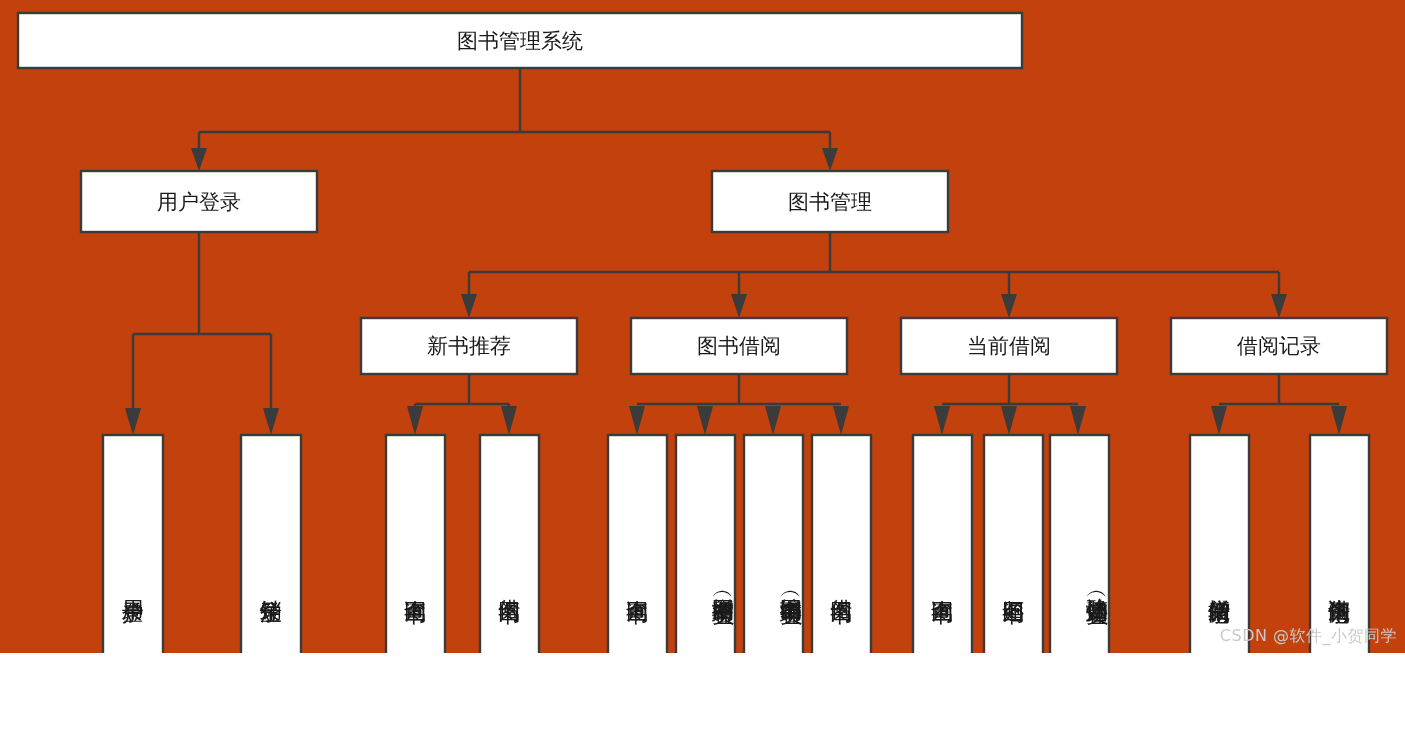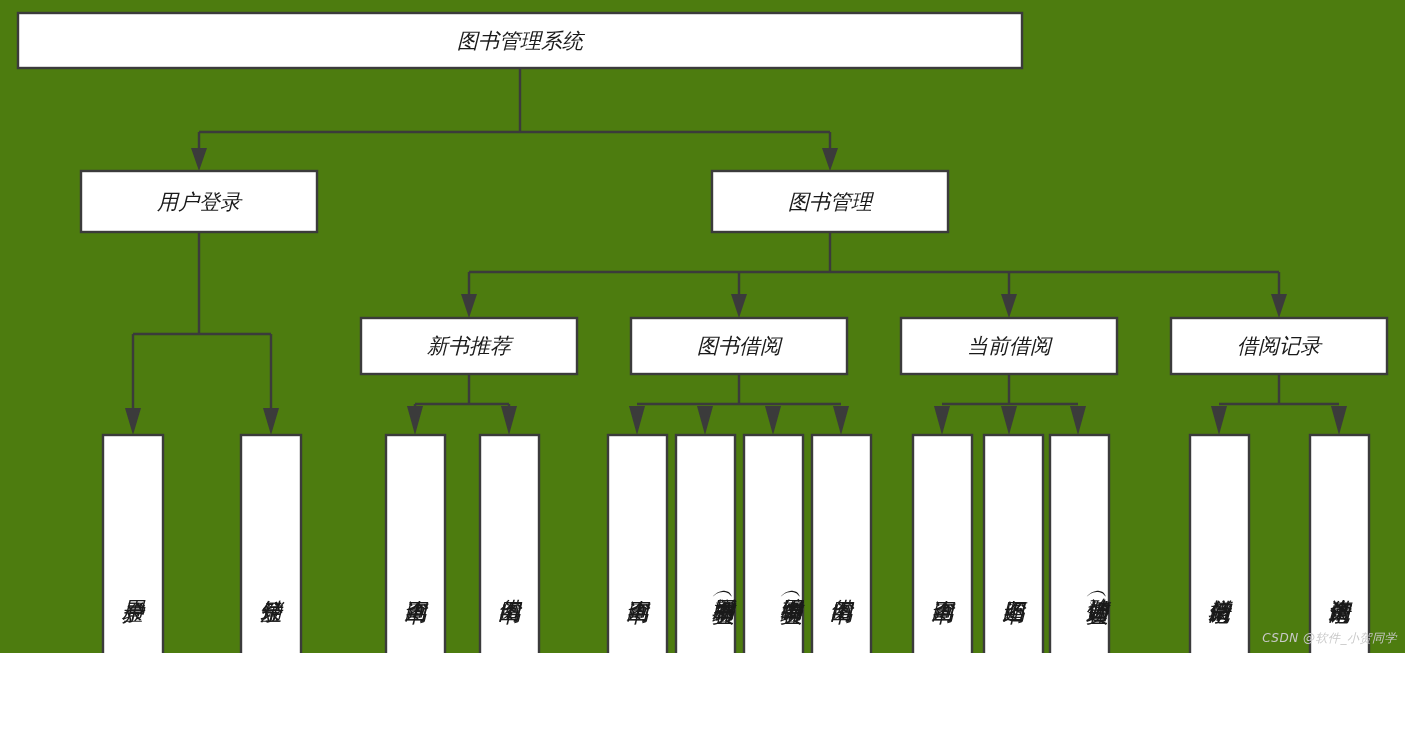--- a/index.html
+++ b/index.html
@@ -4,24 +4,23 @@
 <style>
   html, body {
     margin: 0;
     padding: 0;
     background: #ffffff;
   }
   #diagram-root {
     position: relative;
     width: 1405px;
     height: 653px;
-    background: #4d7c0f;
+    background: #c2410c;
     font-family: "Liberation Sans", "DejaVu Sans", sans-serif;
     overflow: hidden;
-    font-style: italic;
   }
   svg.layer {
     position: absolute;
     top: 0;
     left: 0;
     width: 1405px;
     height: 747px;
   }
   .node-box {
     fill: #ffffff;
@@ -59,21 +58,21 @@
     justify-content: center;
     text-align: center;
     white-space: nowrap;
     pointer-events: none;
   }
   .watermark {
     position: absolute;
     right: 8px;
     bottom: 6px;
     font-family: "DejaVu Sans", "Liberation Sans", sans-serif;
-    font-size: 12px;
+    font-size: 16px;
     color: #c9c9c9;
     letter-spacing: 0.5px;
     white-space: nowrap;
   }
 </style>
 </head>
 <body>
 
 <div id="diagram-root">
 

